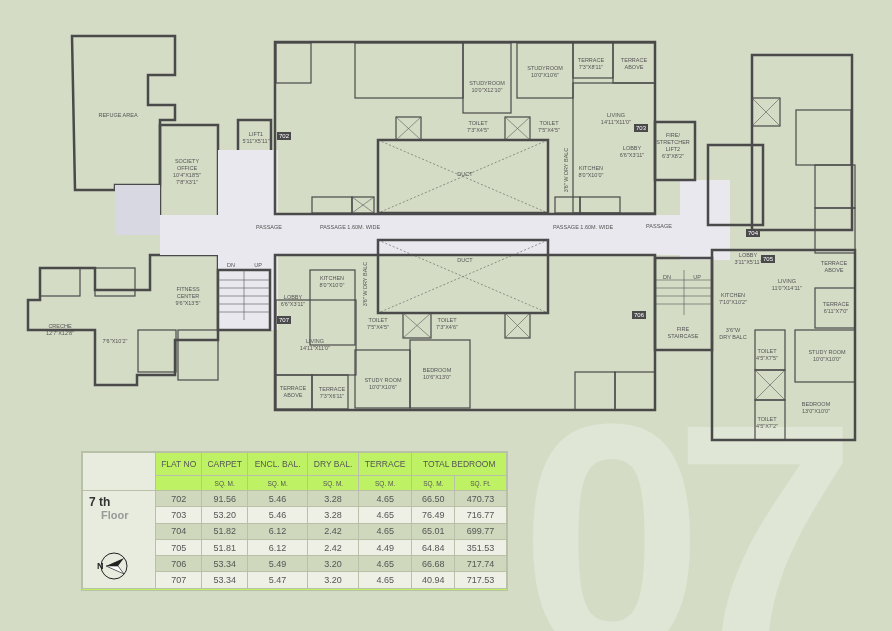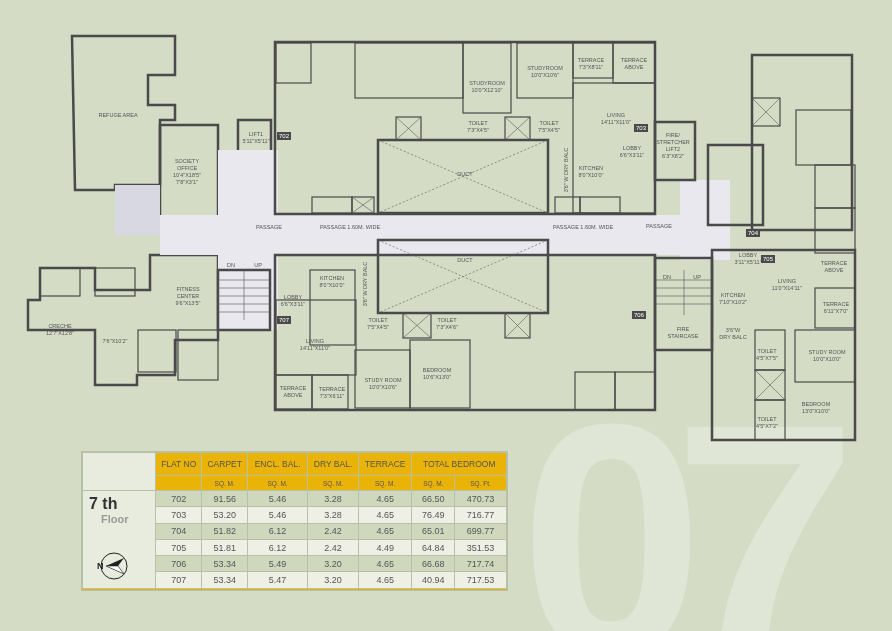--- a/index.html
+++ b/index.html
@@ -2,30 +2,30 @@
 <html><head>
 <meta charset="utf-8">
 <style>
   html,body{margin:0;padding:0;}
   body{width:892px;height:631px;background:#d5dcc6;position:relative;overflow:hidden;font-family:"Liberation Sans",sans-serif;}
   .watermark{position:absolute;left:520px;top:375px;font-size:330px;font-weight:bold;color:#e2e8d8;line-height:1;letter-spacing:-30px;font-family:"Liberation Sans",sans-serif;opacity:.85;}
   .plan{position:absolute;left:0;top:0;width:892px;height:450px;}
   .lbl{position:absolute;font-size:5.5px;color:#555;text-align:center;line-height:1.25;white-space:nowrap;transform:translate(-50%,-50%);}
   .badge{position:absolute;background:#4a4a4a;color:#fff;font-size:6px;padding:1px 2px;transform:translate(-50%,-50%);}
   
-  .tbl{position:absolute;left:81px;top:451px;width:427px;height:140px;background:#eab308;border:1px solid #b8c0a8;box-sizing:border-box;}
+  .tbl{position:absolute;left:81px;top:451px;width:427px;height:140px;background:#bef264;border:1px solid #b8c0a8;box-sizing:border-box;}
   table{border-collapse:collapse;position:absolute;left:0;top:0;width:425px;}
   td,th{border:1px solid #b8c0a8;font-size:9px;color:#555;text-align:center;font-weight:normal;padding:0;}
   th.h1{height:22px;font-size:8.5px;}
   th.h2{height:14px;font-size:6.5px;}
   td.r{height:15.3px;}
   tr.alt td.v{background:#cfd7bd;}
   tr.plain td.v{background:#eef0e6;}
   td.side{background:#e8ecdf;vertical-align:top;text-align:left;padding:4px 6px;width:60px;}
-  .floor-num{font-size:16px;font-weight:bold;color:#333;display:block;}
+  .floor-num{font-size:12px;font-weight:bold;color:#333;display:block;}
   .floor-lbl{font-size:11px;font-weight:bold;color:#999;display:block;padding-left:12px;}
   .compass{position:absolute;left:14px;top:98px;width:32px;height:32px;}
 </style>
 </head>
 <body>
 
 <div class="watermark">07</div>
 
 <svg class="plan" width="892" height="450" viewBox="0 0 892 450">
   <defs>

